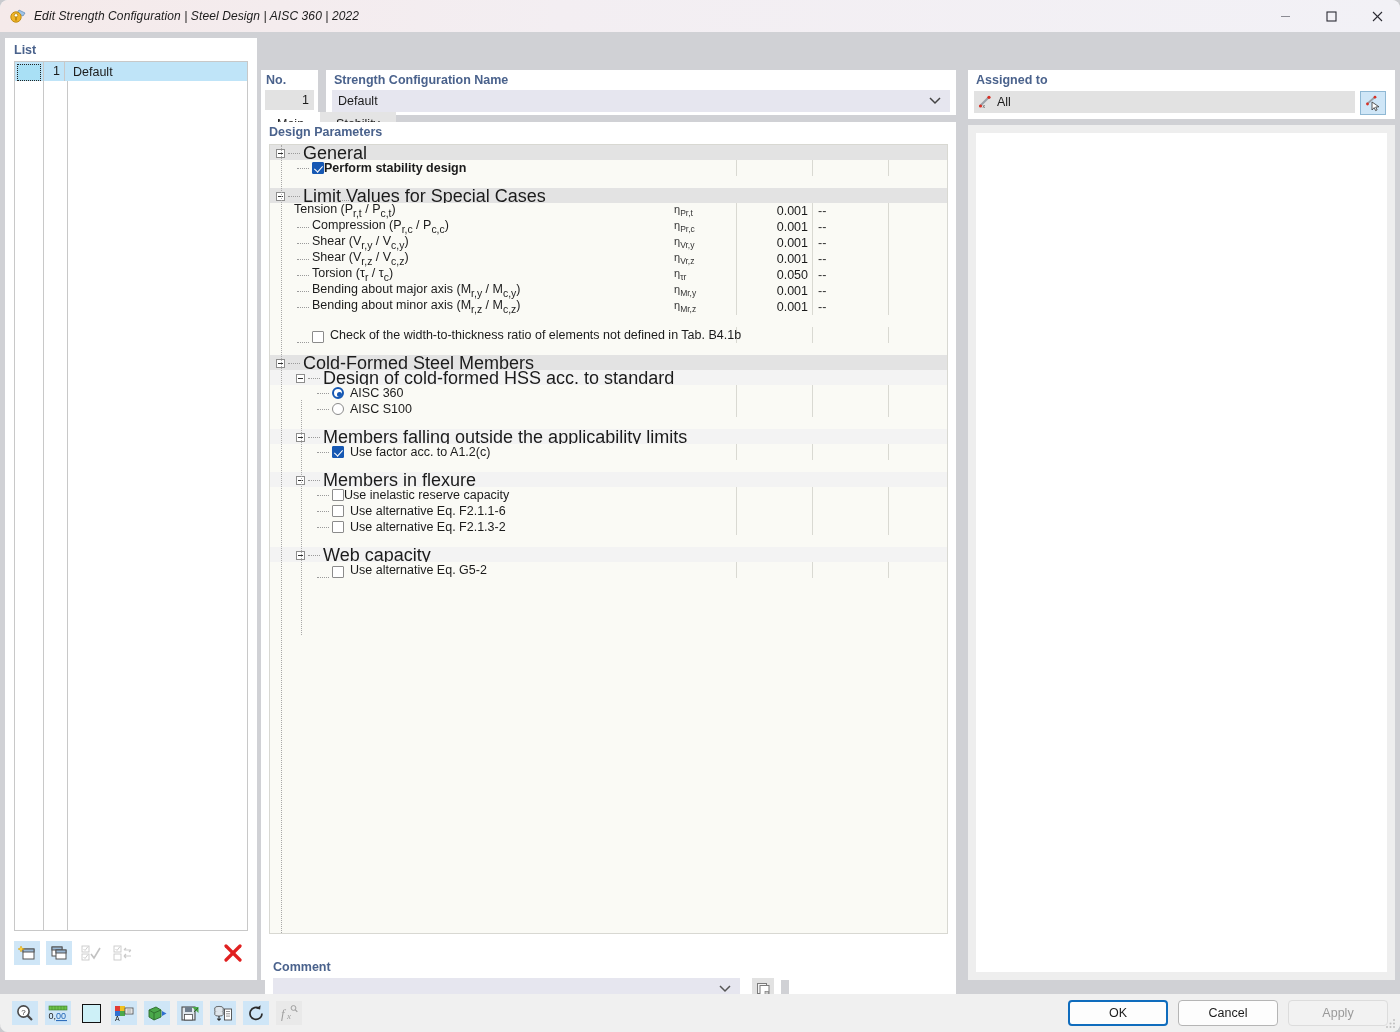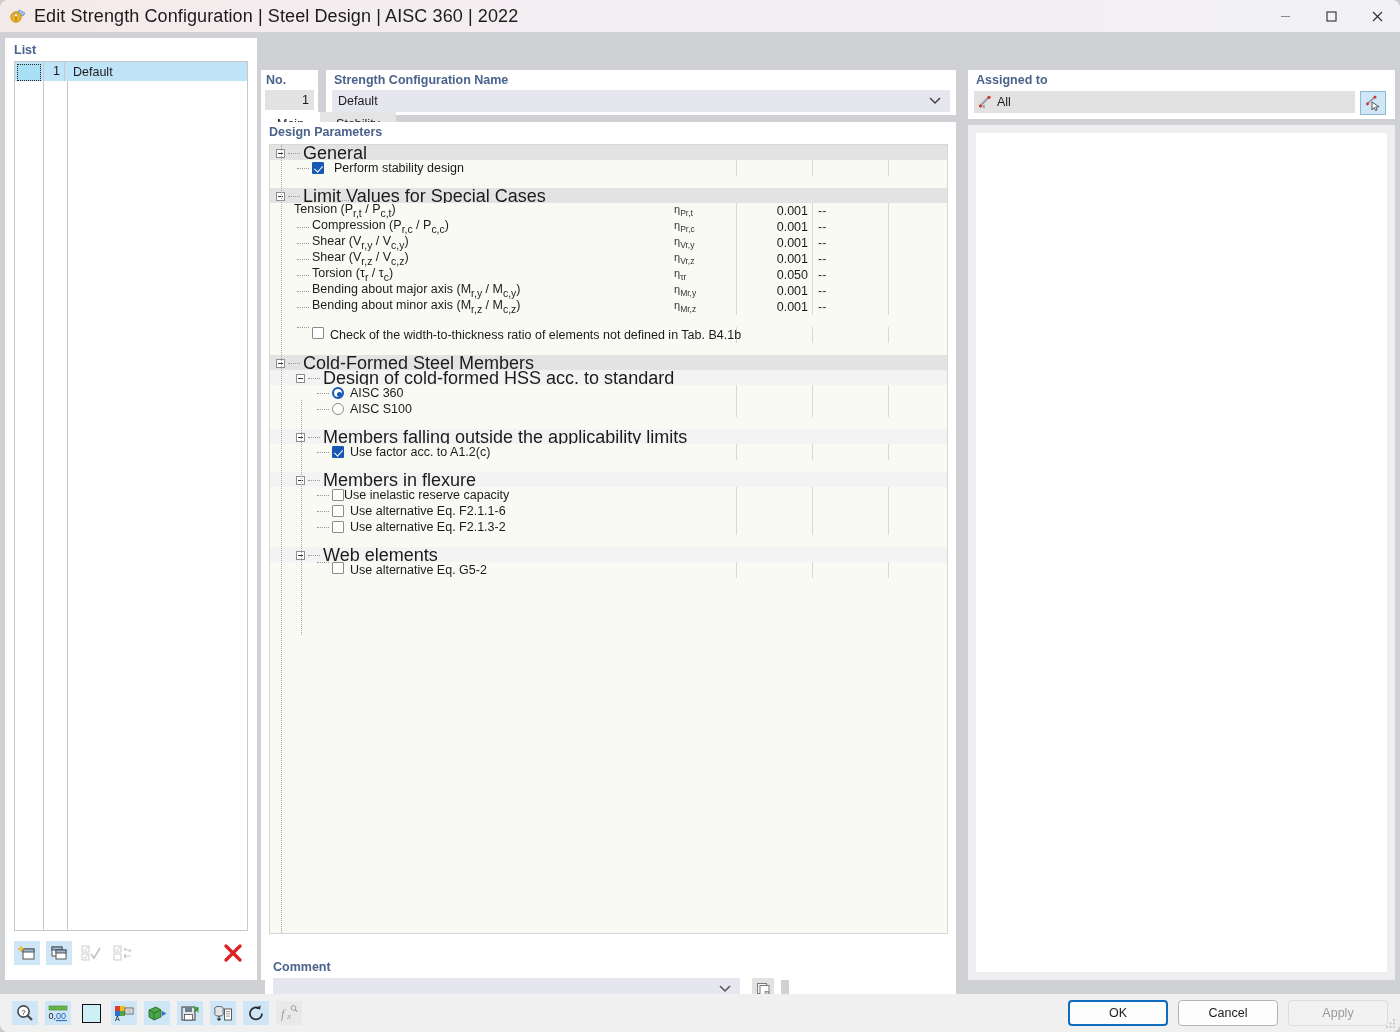--- a/index.html
+++ b/index.html
@@ -39,21 +39,21 @@
     background: linear-gradient(to right, #f5eaea 0%, #f3eef2 40%, #f2f1f6 100%);
     border-top-left-radius: 8px; border-top-right-radius: 8px;
     display: flex; align-items: center;
     z-index: 5;
   }
   #app-icon {
     width: 18px; height: 18px; margin-left: 9px; margin-right: 7px;
     position: relative; flex: none;
   }
   #title-text {
-    font-size: 18px; color: #1b1b1b; letter-spacing: .1px;
+    font-size: 12px; color: #1b1b1b; letter-spacing: .1px; font-style: italic;
   }
   .win-btns { margin-left: auto; display: flex; height: 32px; }
   .win-btn {
     width: 46px; height: 32px; display: flex; align-items: center; justify-content: center;
     color: #2b2b33; font-size: 12px;
   }
 
   
   #content {
     position: absolute; left: 0; top: 32px; width: 1400px; height: 962px;
@@ -473,21 +473,21 @@
             </span></div>
           <div class="row">
             <div class="cells">
               <span class="sep s1"></span>
               <span class="sep s2"></span>
               <span class="sep s3"></span>
             </div>
             <span style="display: inline-flex; align-items: center; padding-left: 24px; position: relative; z-index: 1;">
               <span class="dotline"></span>
               <span class="cb on"></span>
-              <span class="lbl" style="margin-left: 10px;">Perform stability design</span>
+              <span class="lbl" style="margin-left: 0; font-weight: bold;">Perform stability design</span>
             </span>
           </div>
           <div class="spacer"></div>
           <div class="grp"><span style="display:inline-flex;align-items:center;padding-left:6px;height:15px">
               <span class="exp"></span>
               <span class="dotline"></span>
               <span>Limit Values for Special Cases</span>
             </span></div>
           <div class="row">
             <div class="cells">
@@ -587,21 +587,21 @@
             <span class="vnum">0.001</span>
             <span class="dash">--</span>
           </div>
           <div class="spacer"></div>
           <div class="row">
             <div class="cells">
               <span class="sep s1"></span>
               <span class="sep s2"></span>
               <span class="sep s3"></span>
             </div>
-            <span style="display: inline-flex; align-items: flex-start; padding-left: 24px; position: relative; z-index: 1;">
+            <span style="display: inline-flex; align-items: flex-end; padding-left: 24px; position: relative; z-index: 1;">
               <span class="dotline"></span>
               <span class="cb"></span>
               <span class="lbl" style="margin-left: 6px;">Check of the width-to-thickness ratio of elements not defined in Tab. B4.1b</span>
             </span>
           </div>
           <div class="spacer"></div>
           <div class="grp"><span style="display:inline-flex;align-items:center;padding-left:6px;height:15px">
               <span class="exp"></span>
               <span class="dotline"></span>
               <span>Cold-Formed Steel Members</span>
@@ -692,29 +692,29 @@
             <span style="display: inline-flex; align-items: center; padding-left: 44px; position: relative; z-index: 1;">
               <span class="dotline"></span>
               <span class="cb"></span>
               <span class="lbl" style="margin-left: 6px;">Use alternative Eq. F2.1.3-2</span>
             </span>
           </div>
           <div class="spacer" style="background: rgb(250, 250, 245);"></div>
           <div class="grp sub"><span style="display:inline-flex;align-items:center;padding-left:26px;height:15px">
               <span class="exp"></span>
               <span class="dotline"></span>
-              <span>Web elements</span>
+              <span>Web capacity</span>
             </span></div>
           <div class="row">
             <div class="cells">
               <span class="sep s1"></span>
               <span class="sep s2"></span>
               <span class="sep s3"></span>
             </div>
-            <span style="display: inline-flex; align-items: flex-start; padding-left: 44px; position: relative; z-index: 1;">
+            <span style="display: inline-flex; align-items: flex-end; padding-left: 44px; position: relative; z-index: 1;">
               <span class="dotline"></span>
               <span class="cb"></span>
               <span class="lbl" style="margin-left: 6px;">Use alternative Eq. G5-2</span>
             </span>
           </div>
           <div class="spacer"></div>
           <div class="vdot" style="left: 11px; top: 0px; bottom: 0px;"></div>
           <div class="vdot" style="left: 31px; top: 255px; height: 235px;"></div>
         </div>
     </div>

